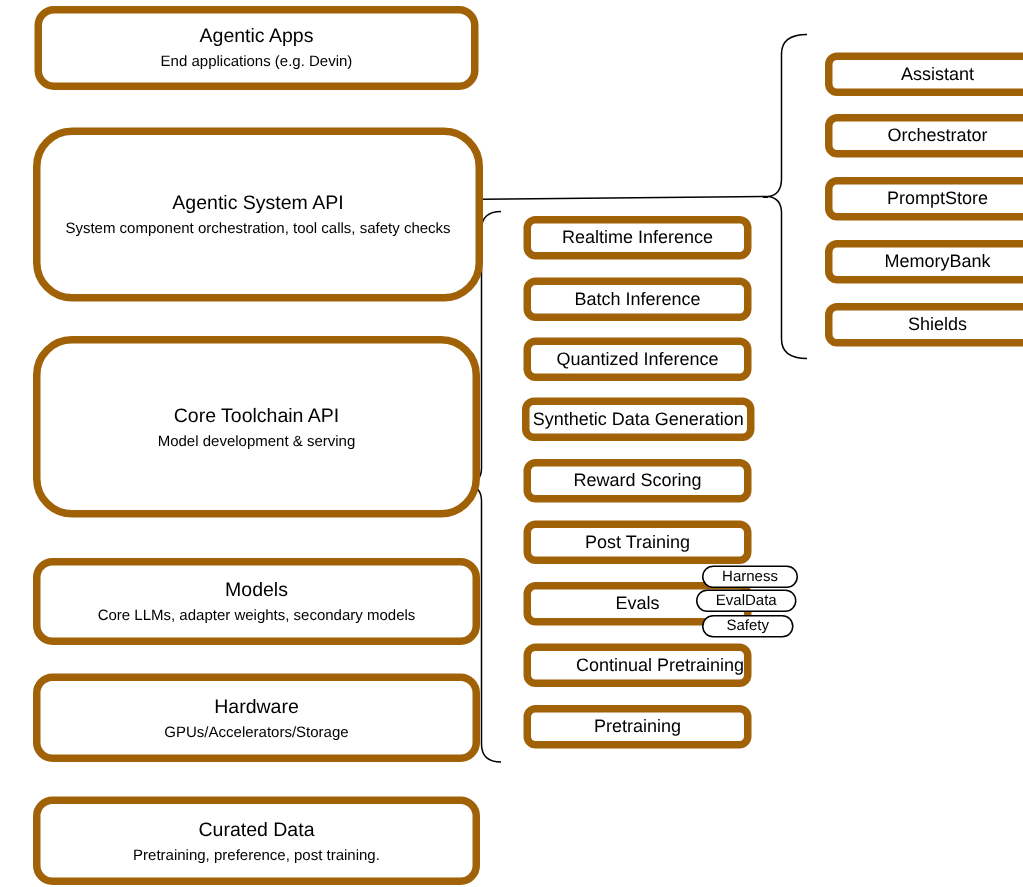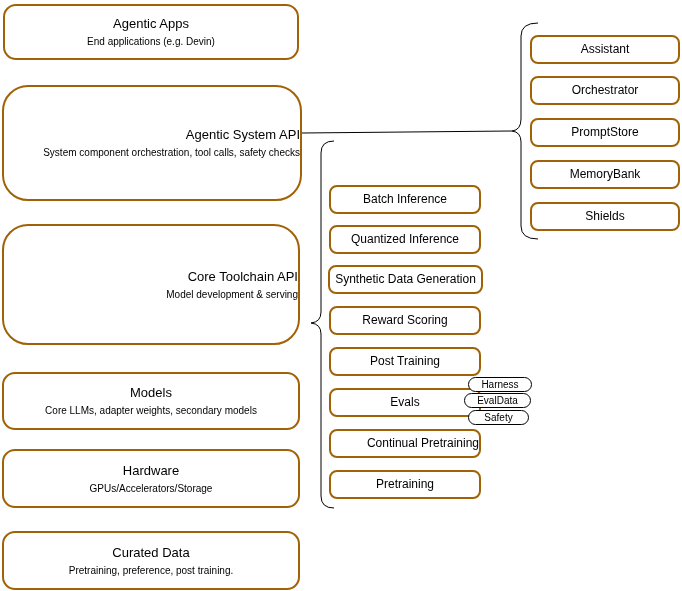--- a/index.html
+++ b/index.html
@@ -15,29 +15,30 @@
   .overlay {
     position: absolute;
     left: 0; top: 0;
     width: 682px; height: 591px;
     pointer-events: none;
   }
   .node {
     position: absolute;
     box-sizing: border-box;
     background: #ffffff;
-    border: 2px solid #a16207;
+    border: 5px solid #a16207;
     display: flex;
     flex-direction: column;
     align-items: center;
     justify-content: center;
     text-align: center;
+    margin-left: 20px;
   }
   .left-node  { left: 2px; width: 298px; border-radius: 13px; }
-  .left-node.tall { border-radius: 26px; align-items: flex-end; }
+  .left-node.tall { border-radius: 26px; }
   .mid-node   { left: 329px; width: 152px; height: 29px; border-radius: 8px; }
   .right-node { left: 530px; width: 150px; height: 29px; border-radius: 8px; }
   .title    { font-size: 13px; line-height: 16px; }
   .subtitle { font-size: 10px; line-height: 13px; margin-top: 3px; }
   .label    { font-size: 12px; line-height: 15px; }
   .pill {
     position: absolute;
     box-sizing: border-box;
     height: 15px;
     background: #ffffff;
@@ -85,20 +86,23 @@
   <div class="node left-node" style="top:449px; height:59px;">
     <div class="title">Hardware</div>
     <div class="subtitle">GPUs/Accelerators/Storage</div>
   </div>
 
   <div class="node left-node" style="top:531px; height:59px;">
     <div class="title">Curated Data</div>
     <div class="subtitle">Pretraining, preference, post training.</div>
   </div>
 
+  <div class="node mid-node" style="top:144px;">
+    <div class="label">Realtime Inference</div>
+  </div>
   <div class="node mid-node" style="top:185px;">
     <div class="label">Batch Inference</div>
   </div>
   <div class="node mid-node" style="top:225px;">
     <div class="label">Quantized Inference</div>
   </div>
   <div class="node mid-node" style="top:265px; left:328px; width:155px;">
     <div class="label">Synthetic Data Generation</div>
   </div>
   <div class="node mid-node" style="top:306px;">

